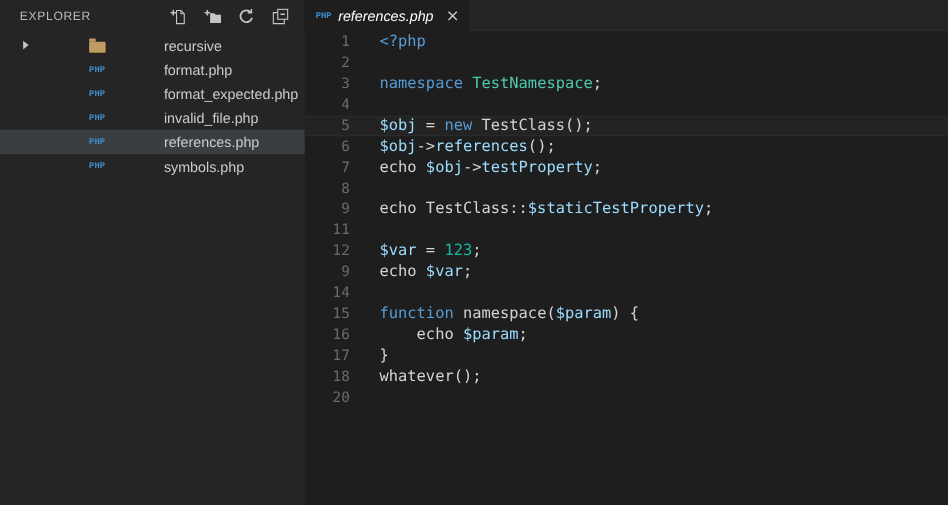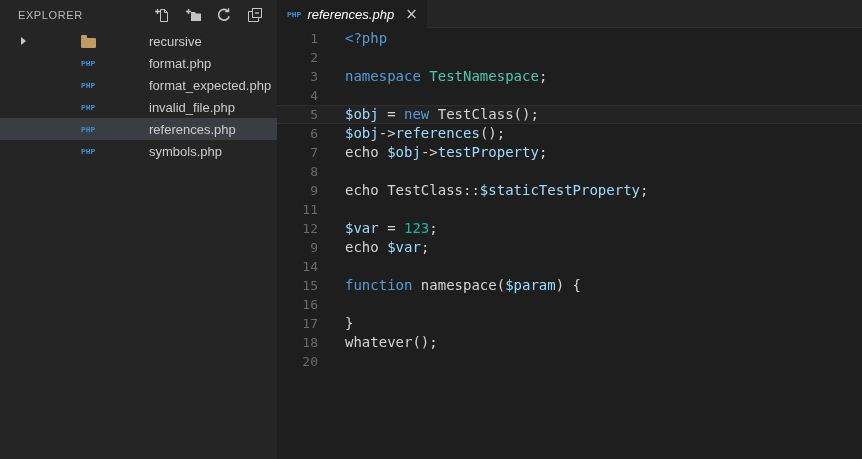--- a/index.html
+++ b/index.html
@@ -196,20 +196,21 @@
         <div class="cl">
           <span class="ln">14</span>
           <span class="ct"></span>
         </div>
         <div class="cl">
           <span class="ln">15</span>
           <span class="ct"><span class="kw">function</span><span class="pln"> namespace(</span><span class="var">$param</span><span class="pln">) {</span></span>
         </div>
         <div class="cl">
           <span class="ln">16</span>
+          <span class="ct"><span class="pln">    echo </span><span class="var">$param</span><span class="pln">;</span></span>
         </div>
         <div class="cl">
           <span class="ln">17</span>
           <span class="ct"><span class="pln">}</span></span>
         </div>
         <div class="cl">
           <span class="ln">18</span>
           <span class="ct"><span class="pln">whatever();</span></span>
         </div>
         <div class="cl">

